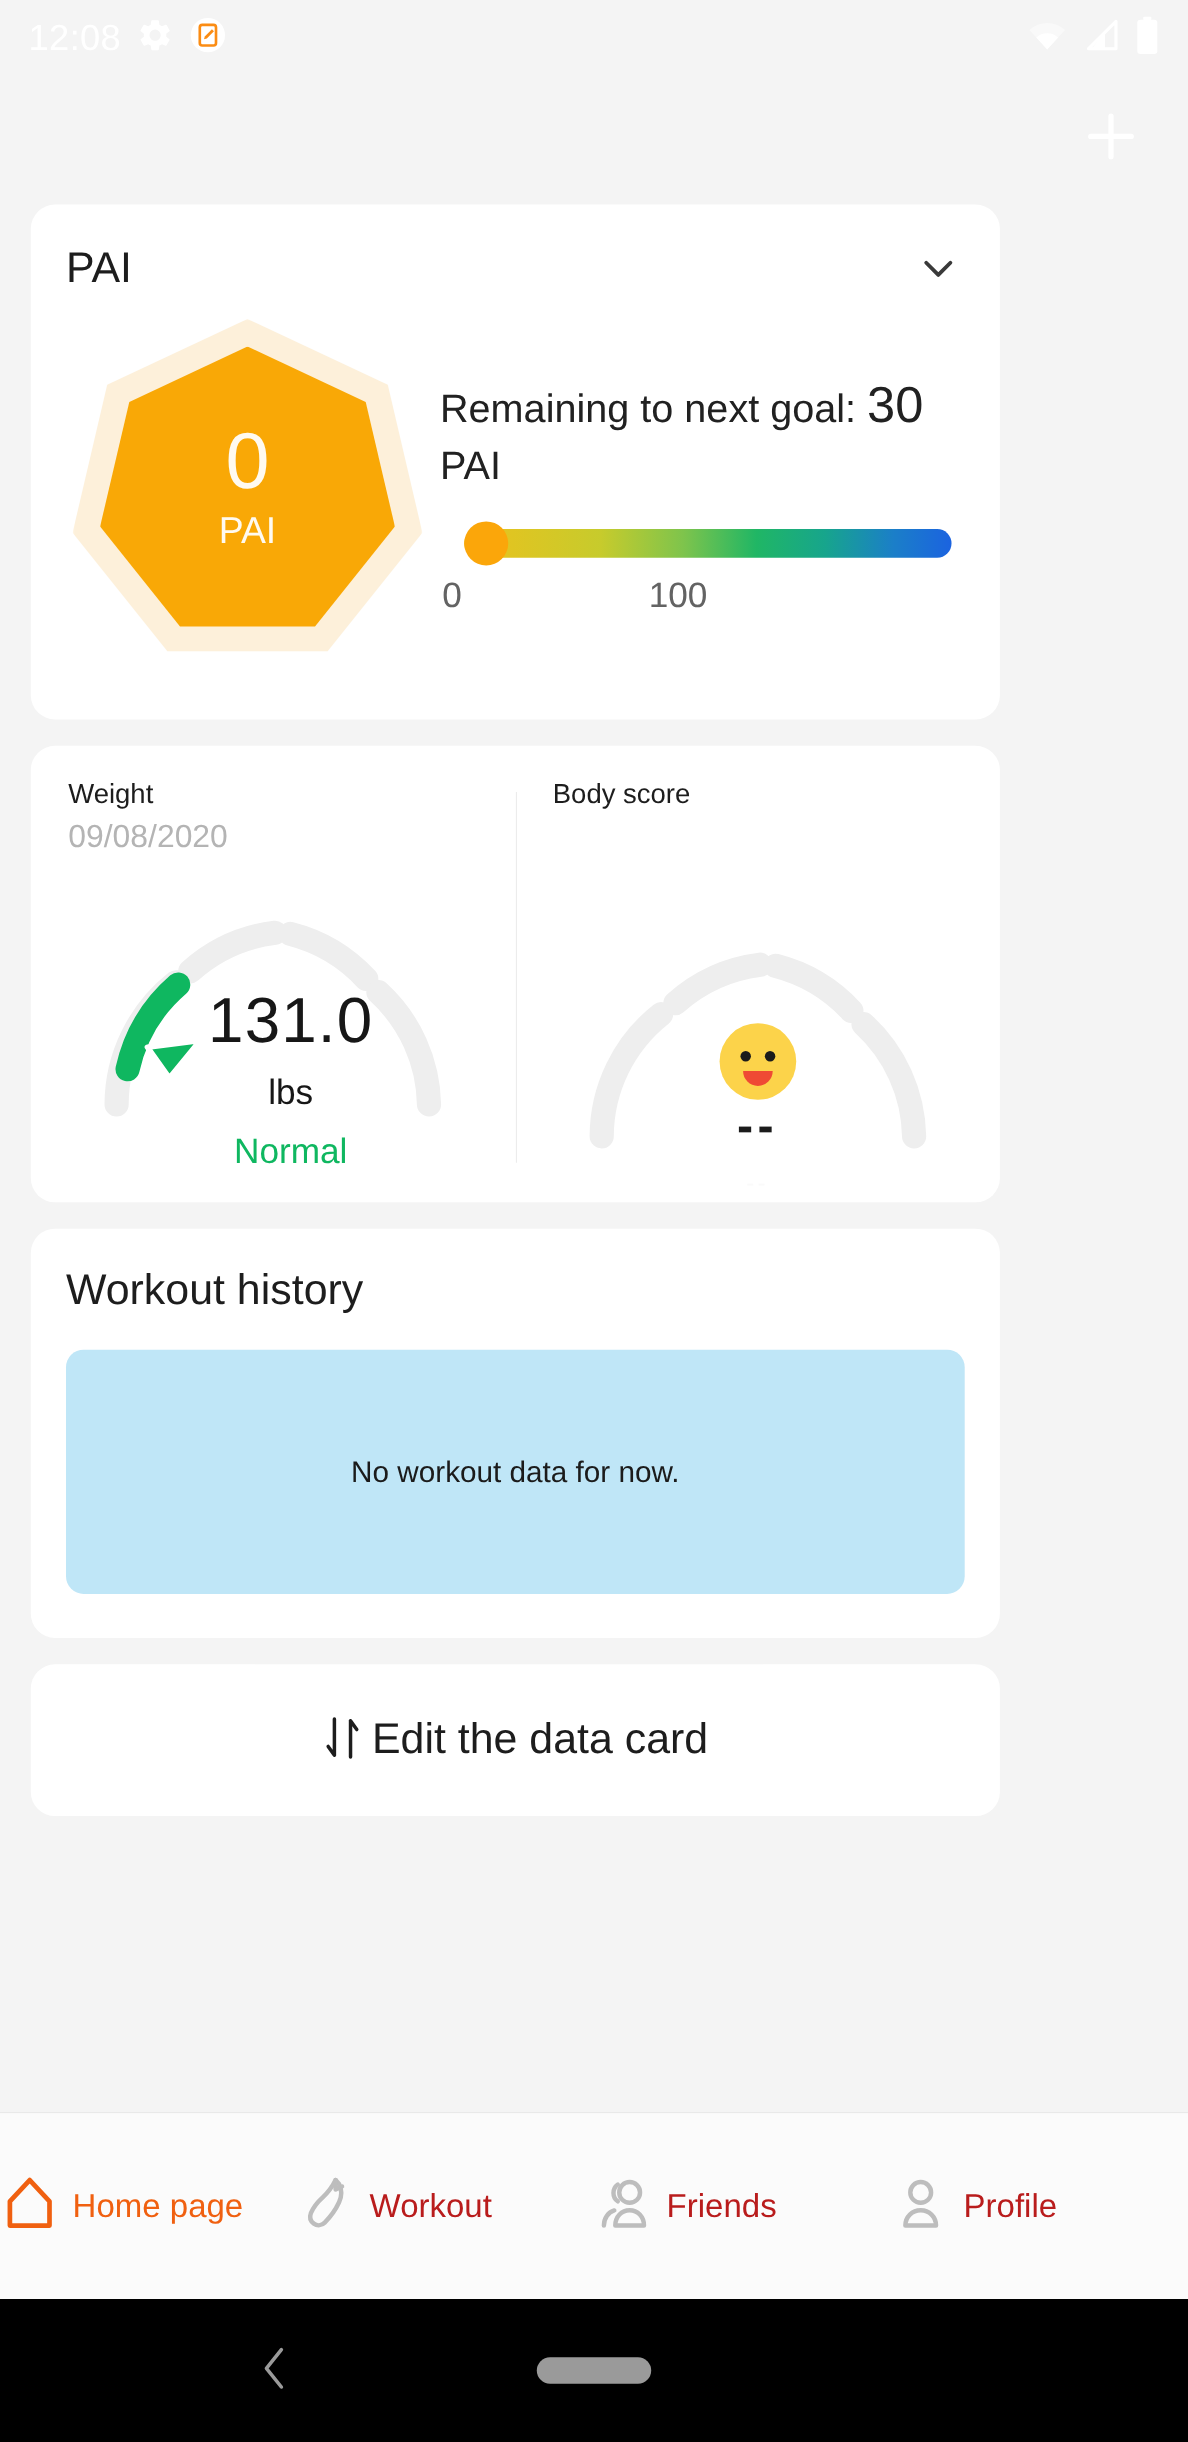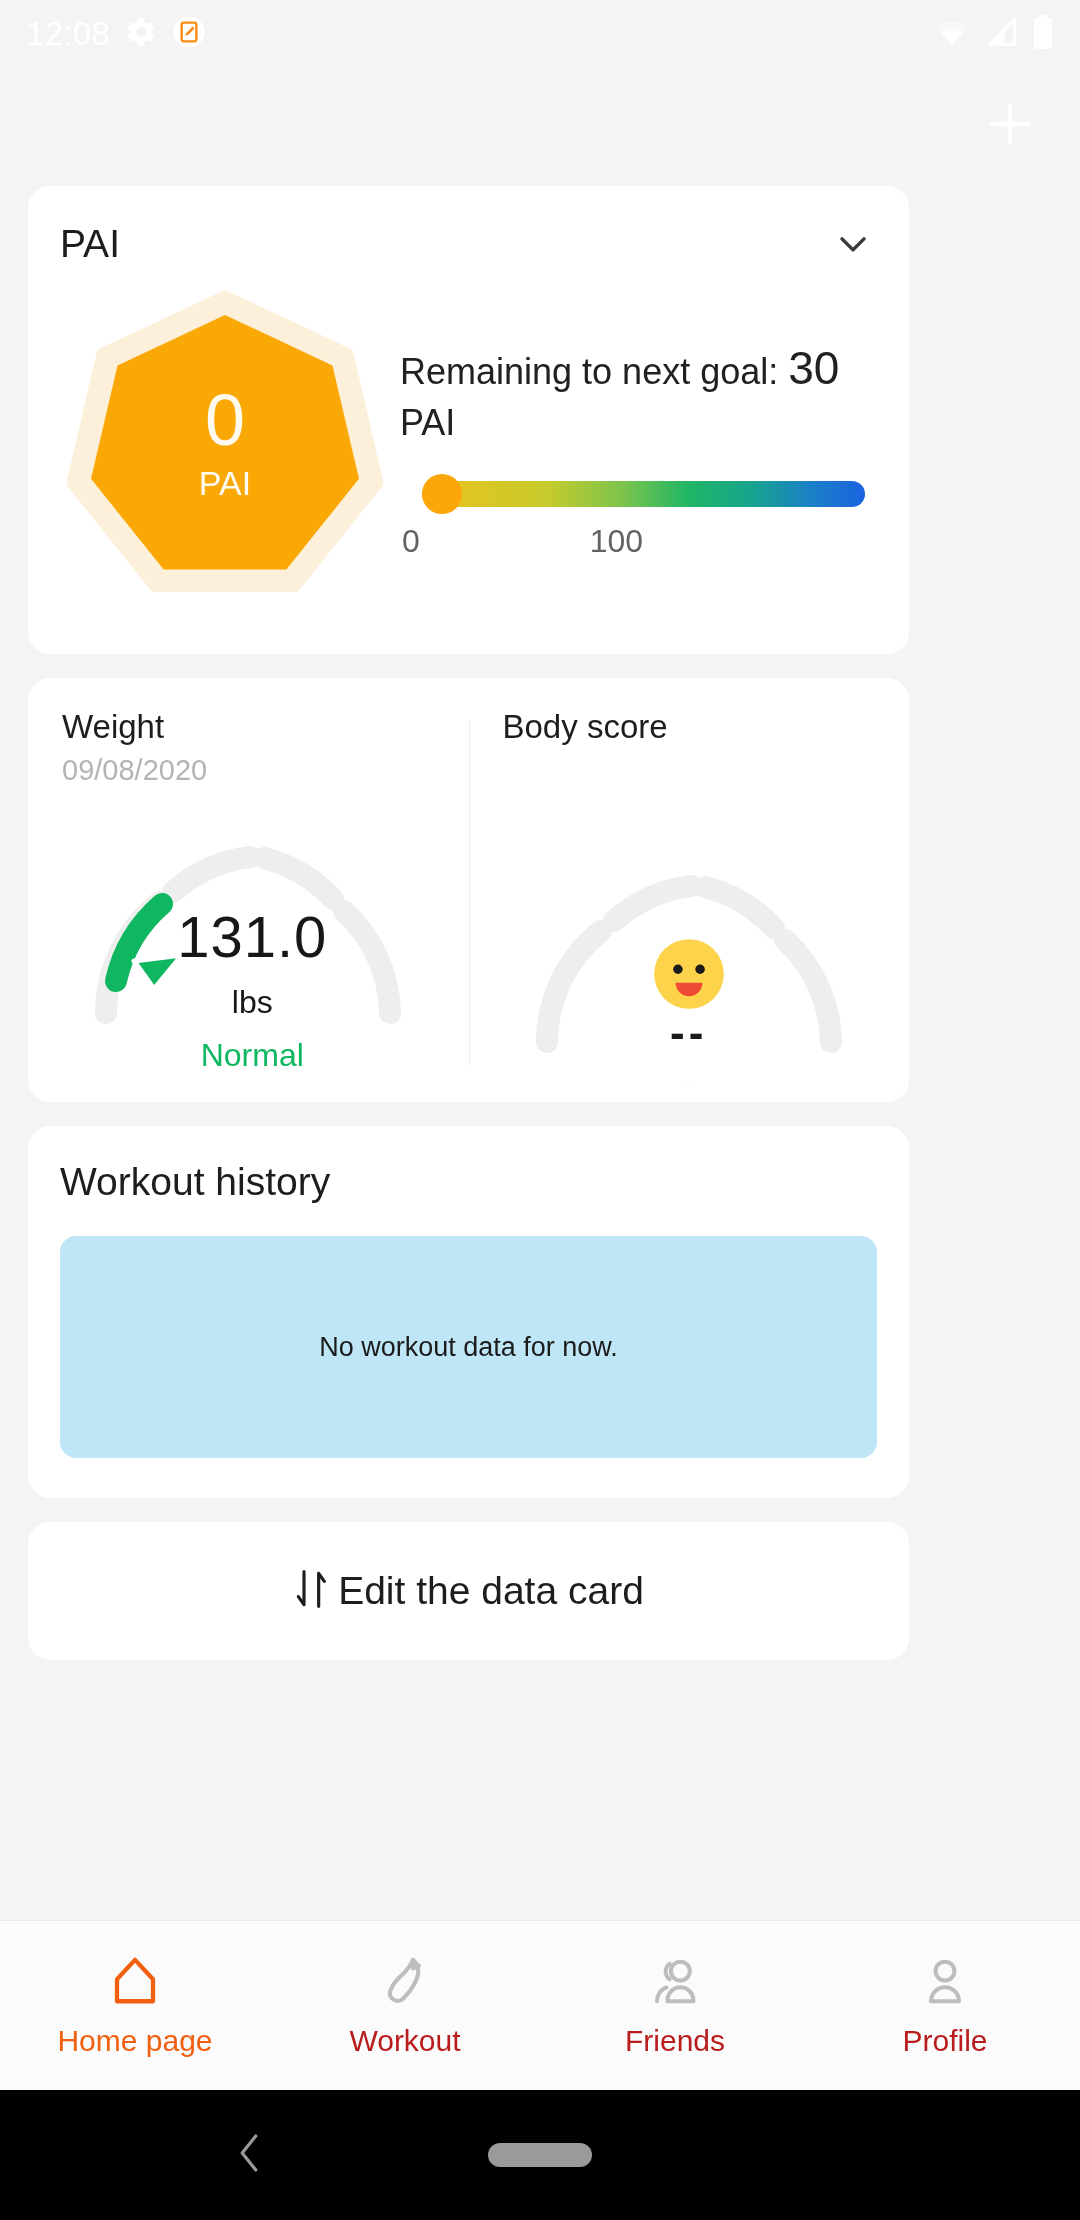--- a/index.html
+++ b/index.html
@@ -151,32 +151,32 @@
   .bar-max { margin-left:auto; margin-right:auto; transform:translateX(-26px);text-align:right; }
 
   
   .metrics-card { display:flex; padding:30px 0 44px 0; position:relative; }
   .metric-col { flex:1; padding:0 28px; }
   .metric-divider {
     position:absolute; top:42px; left:50%;
     width:1px; height:calc(100% - 78px);
     background:#ececec;
   }
-  .metric-title { font-size:33px; color:#1d1d1d; margin-left:6px; }
+  .metric-title { font-size:25px; color:#1d1d1d; margin-left:6px; }
   .metric-date { font-size:29px; color:#b4b4b4; margin-top:8px; margin-left:6px; }
 
   .gauge-wrap {
     position:relative;
     width:340px; height:200px;
     margin:42px auto 0 auto;
   }
   .gauge-wrap.nodate { margin-top:112px; }
   .gauge-svg { display:block; }
   .gauge-center {
-    position:absolute; left:4px; top:74px;
+    position:absolute; left:16px; top:74px;
     width:100%; text-align:center;
   }
   .gauge-big { font-size:58px; color:#171717; letter-spacing:1px; font-weight:400; }
   .gauge-unit { font-size:32px; color:#171717; margin-top:14px; }
   .gauge-status { font-size:32px; color:#0fb760; margin-top:16px; }
 
   .emoji-wrap {
     position:absolute; left:0; top:78px;
     width:100%; display:flex; justify-content:center;
   }
@@ -212,21 +212,21 @@
   
   .bottom-nav {
     position:absolute; left:0; bottom:130px;
     width:1080px; height:170px;
     background:#fbfbfb;
     border-top:1px solid #e9e9e9;
     display:flex; align-items:center;
     z-index:6;
   }
   .nav-item {
-    flex:1; display:flex; flex-direction:column;
+    flex:1; display:flex; flex-direction:row;
     align-items:center; gap:12px; cursor:pointer;
   }
   .nav-label { font-size:30px; color:#b91c1c; }
   .nav-item.active .nav-label { color:#f06010; }
 
   
   .sys-nav {
     position:absolute; left:0; bottom:0;
     width:1080px; height:130px;
     background:#000000;

